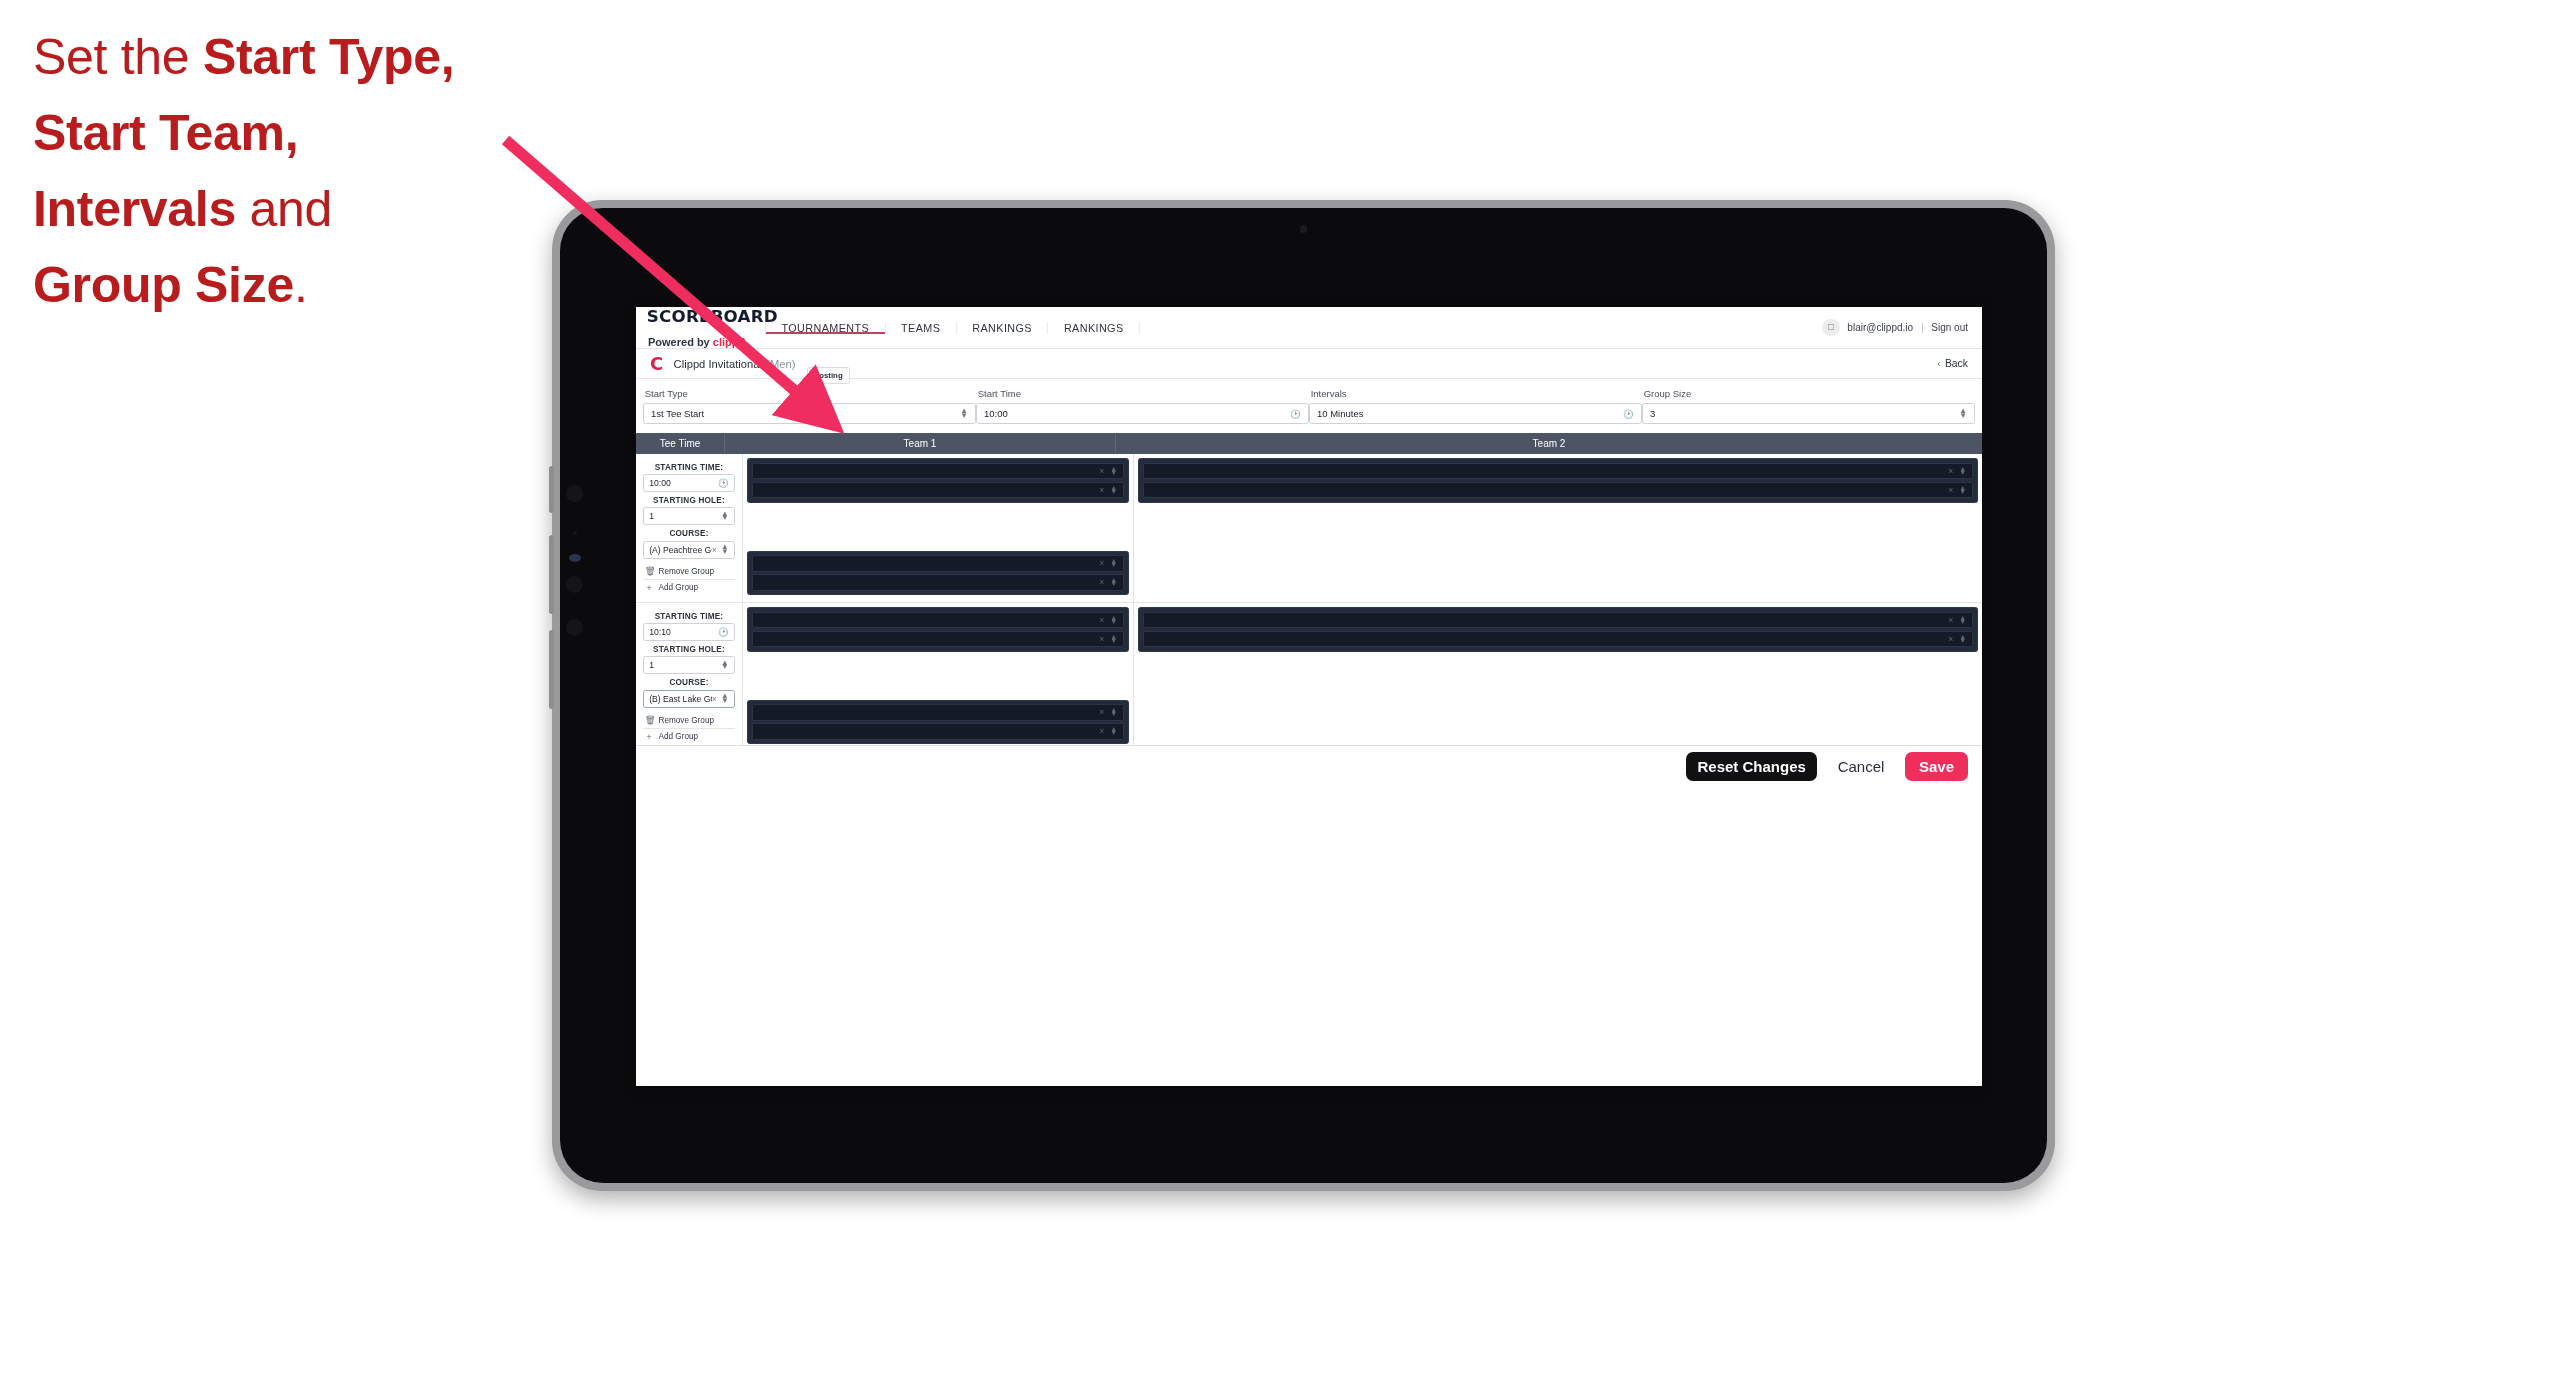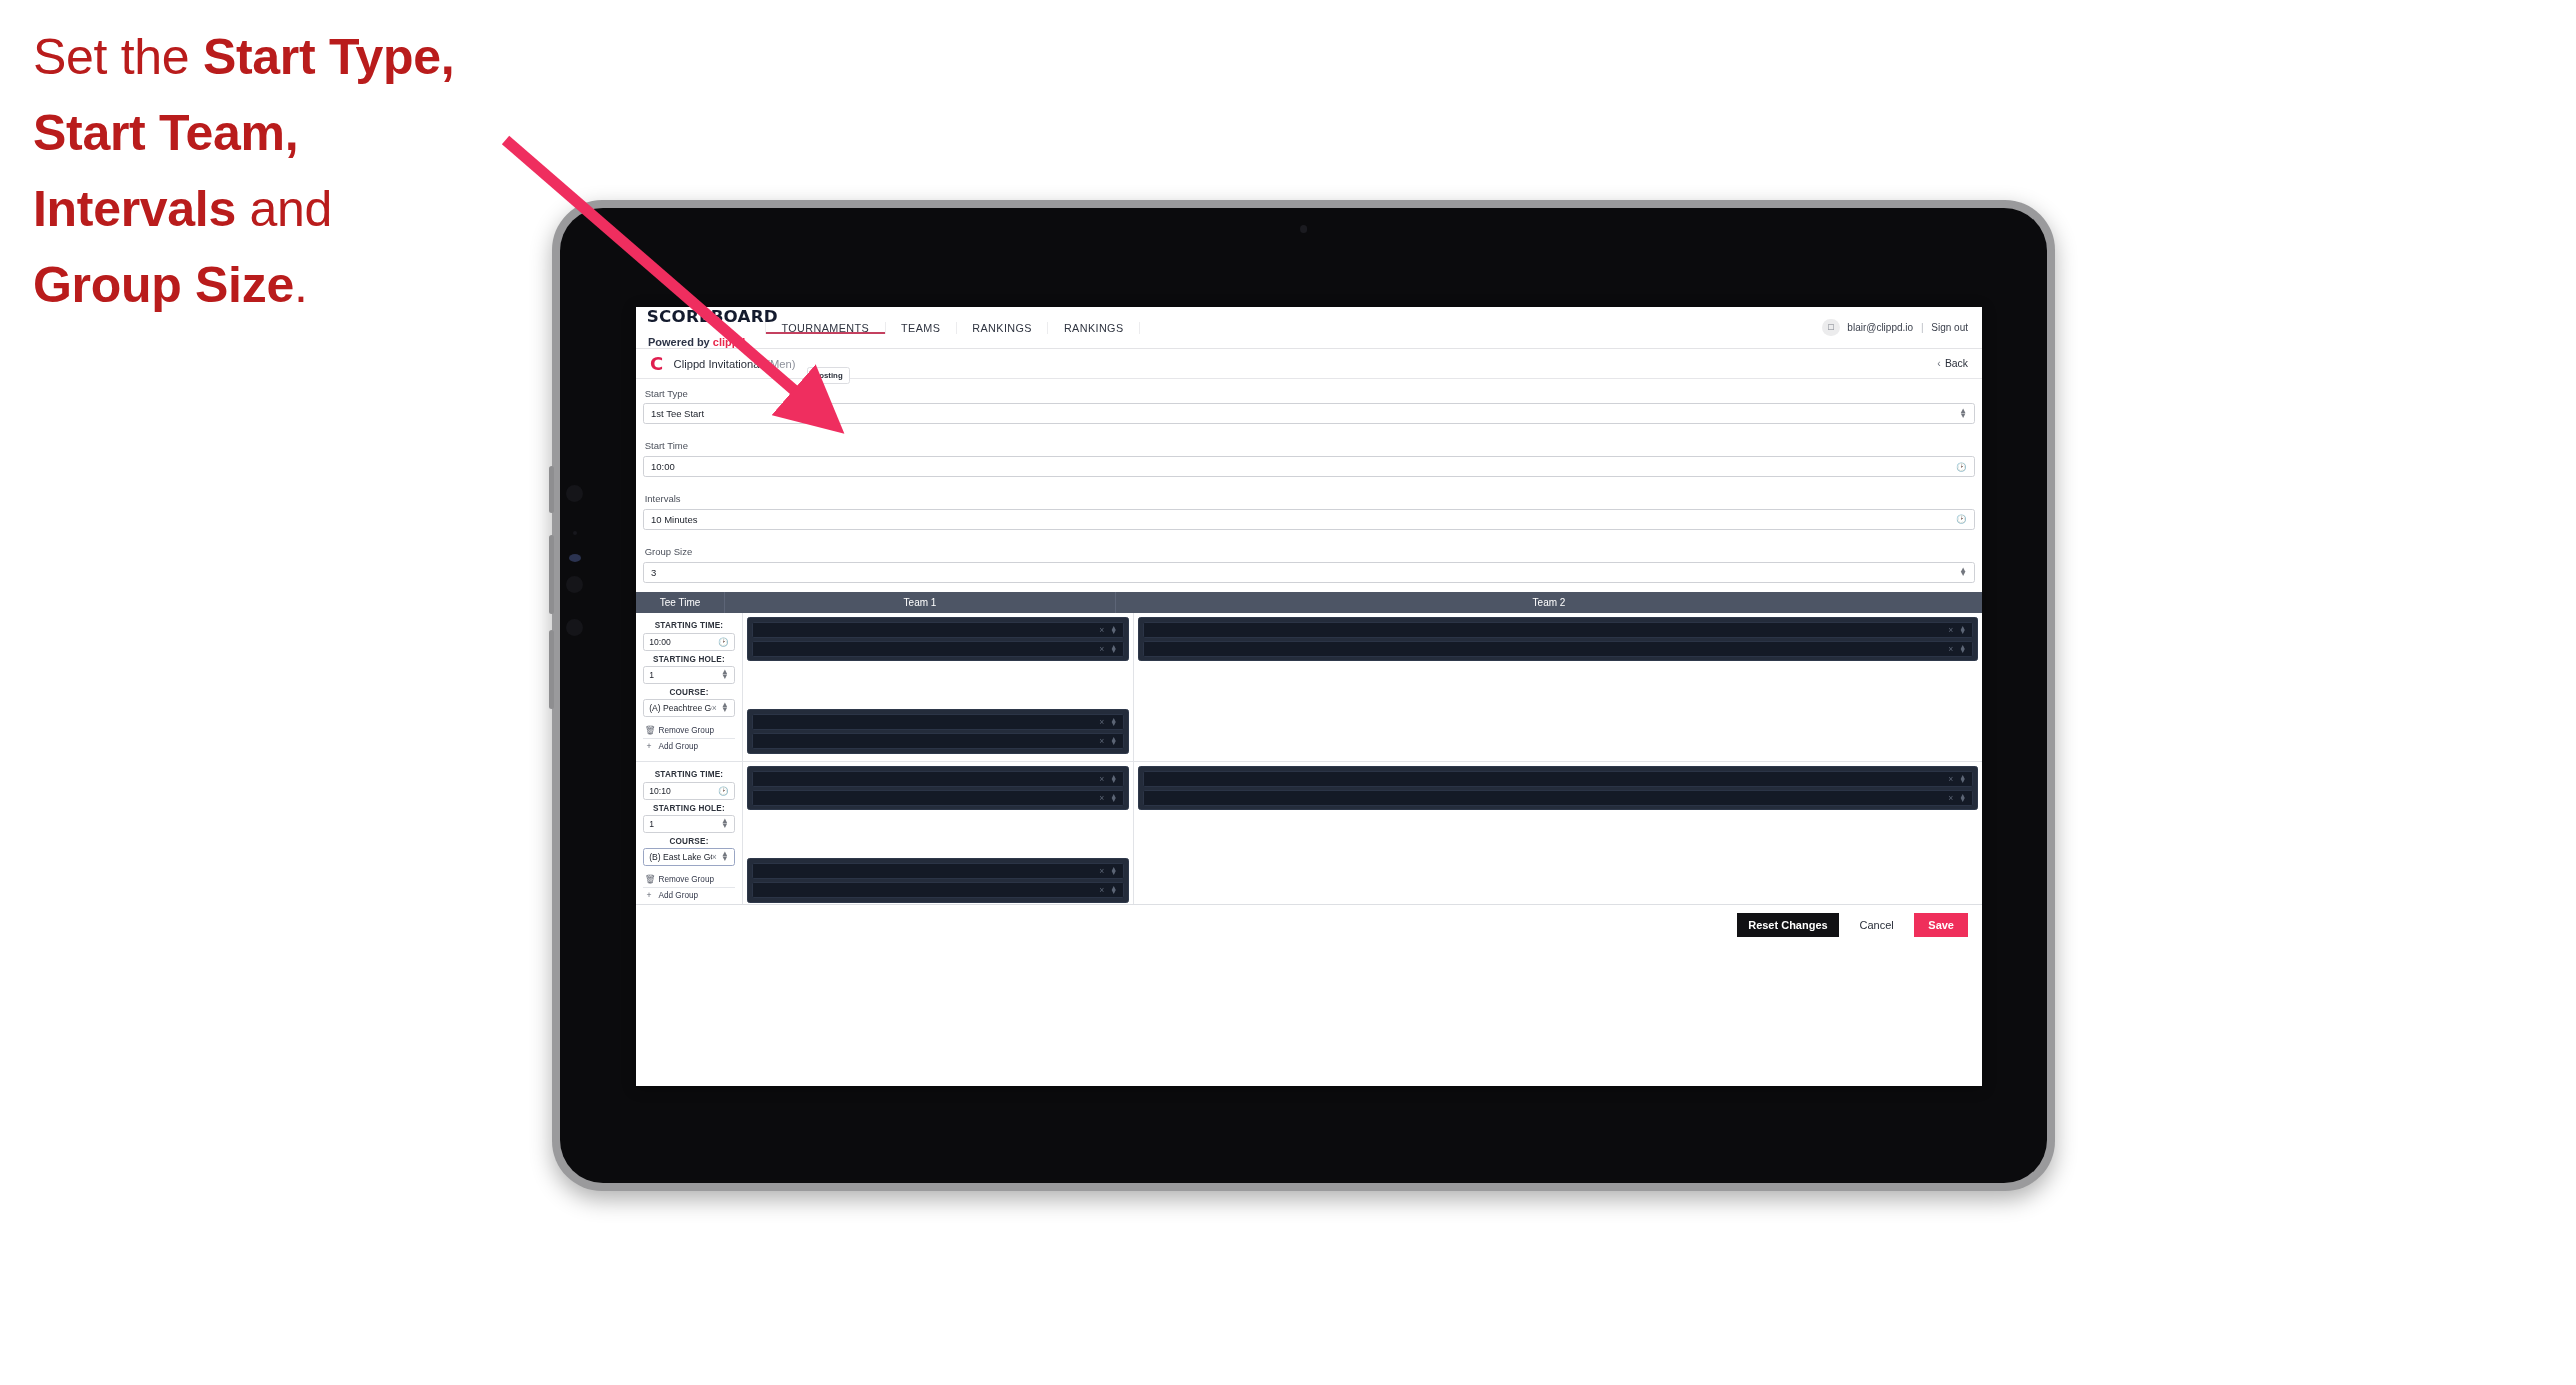--- a/index.html
+++ b/index.html
@@ -83,21 +83,21 @@
   .crumb-title { font-size:11.2px; color:#2a2f3a; }
   .crumb-gender { font-size:11.2px; color:#8d919b; margin-left:4.3px; }
   .badge-host {
     margin-left:11.2px; border:0.9px solid #dcdde1; border-radius:2.6px;
     font-size:7.8px; font-weight:700; color:#2a2f3a; padding:2.6px 6px; background:#fff;margin-top:24px;
   }
   .back { margin-left:auto; font-size:10.4px; color:#2a2f3a; display:flex; align-items:center; gap:4.3px; cursor:pointer; }
   .back .chev { font-size:10.4px; color:#6d727c; }
 
   
-  .formrow { display:flex; gap:16px; padding: 8.6px 7px 8.6px 7px; flex-direction: column; }
+  .formrow { display:flex; gap:0; padding: 8.6px 7px 8.6px 7px; }
   .field { flex:1 1 0; min-width:0; }
   .field-label { font-size:9.5px; color:#4b505b; margin-bottom:4.3px; padding-left:1.7px; }
   .ctl {
     height:21.6px; border:0.9px solid #cfd1d6; border-radius:2.6px; background:#fff;
     display:flex; align-items:center; padding: 0 7px; font-size:9.5px; color:#22262f;
   }
   .ctl .val { flex:1; white-space:nowrap; overflow:hidden; }
   .ctl .adorn { color:#8a8e97; font-size:8.6px; display:flex; align-items:center; }
   .stepper { display:flex; flex-direction:column; line-height:0.62; font-size:7.8px; color:#73777f; }
 
@@ -142,21 +142,21 @@
     display:flex; align-items:center; justify-content:flex-end; padding-right:6px; gap:6px;
     margin-bottom:2.6px;
   }
   .prow:last-child { margin-bottom:0; }
   .prow .px { color:#5c6575; font-size:8.6px; }
   .prow .pstep { display:flex; flex-direction:column; line-height:0.6; font-size:7px; color:#5c6575; }
   .spacer-gap { height:42px; }
 
   
   .footer { display:flex; align-items:center; justify-content:flex-end; gap:12px; height:40px; padding-right:14px; background:#fff; }
-  .btn { border-radius:0; font-size:11px; cursor:pointer; display:flex; align-items:center; justify-content:center; }
+  .btn { border-radius:7px; font-size:15px; cursor:pointer; display:flex; align-items:center; justify-content:center; }
   .btn-reset { background:#111114; color:#fff; padding: 6px 11.2px; font-weight:600; }
   .btn-cancel { background:transparent; color:#2a2f3a; padding: 6px 8.6px; }
   .btn-save { background:#ef2f5b; color:#fff; padding: 6px 14px; font-weight:600; }
 </style>
 </head>
 <body>
 
 <div id="stage">
 
   <div class="caption">

